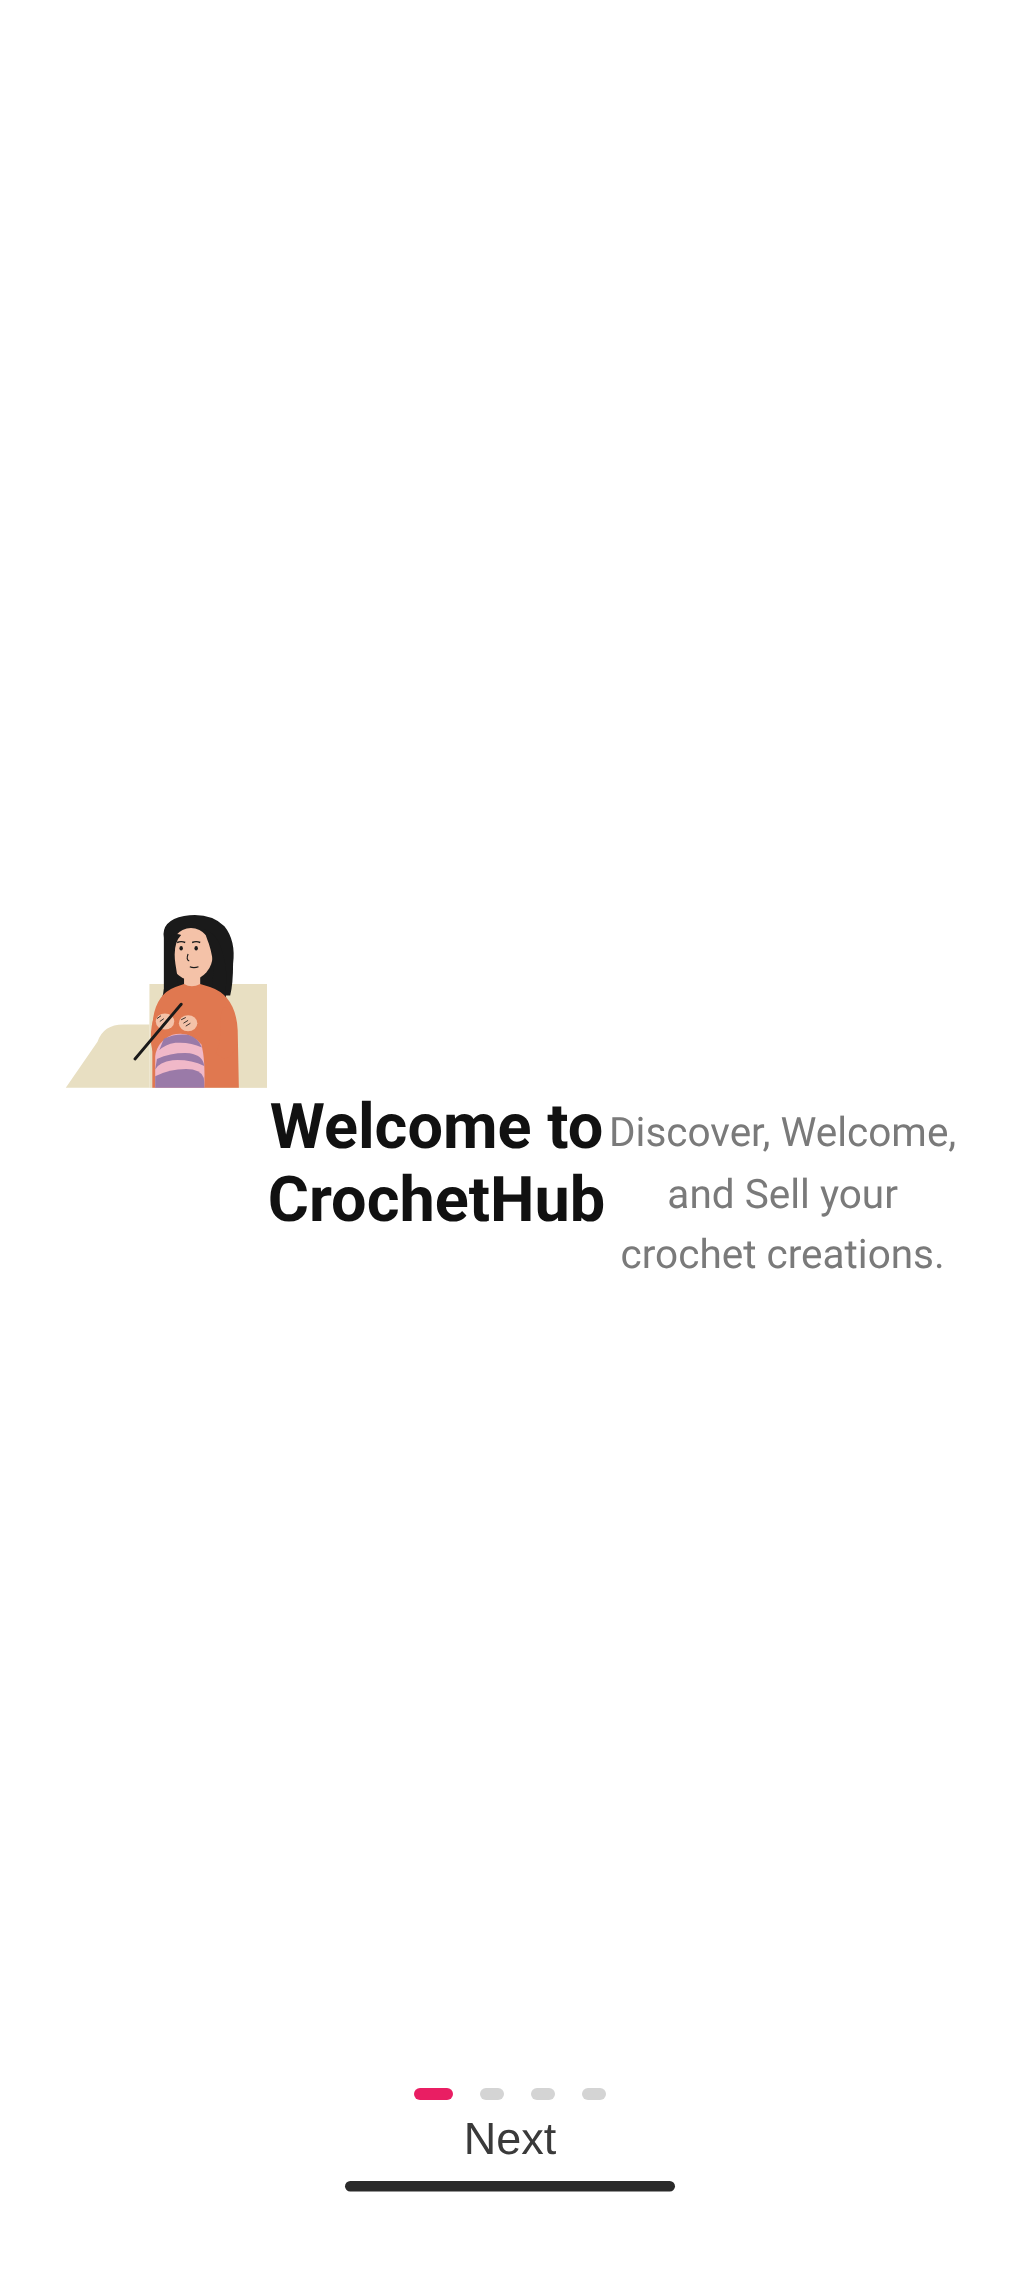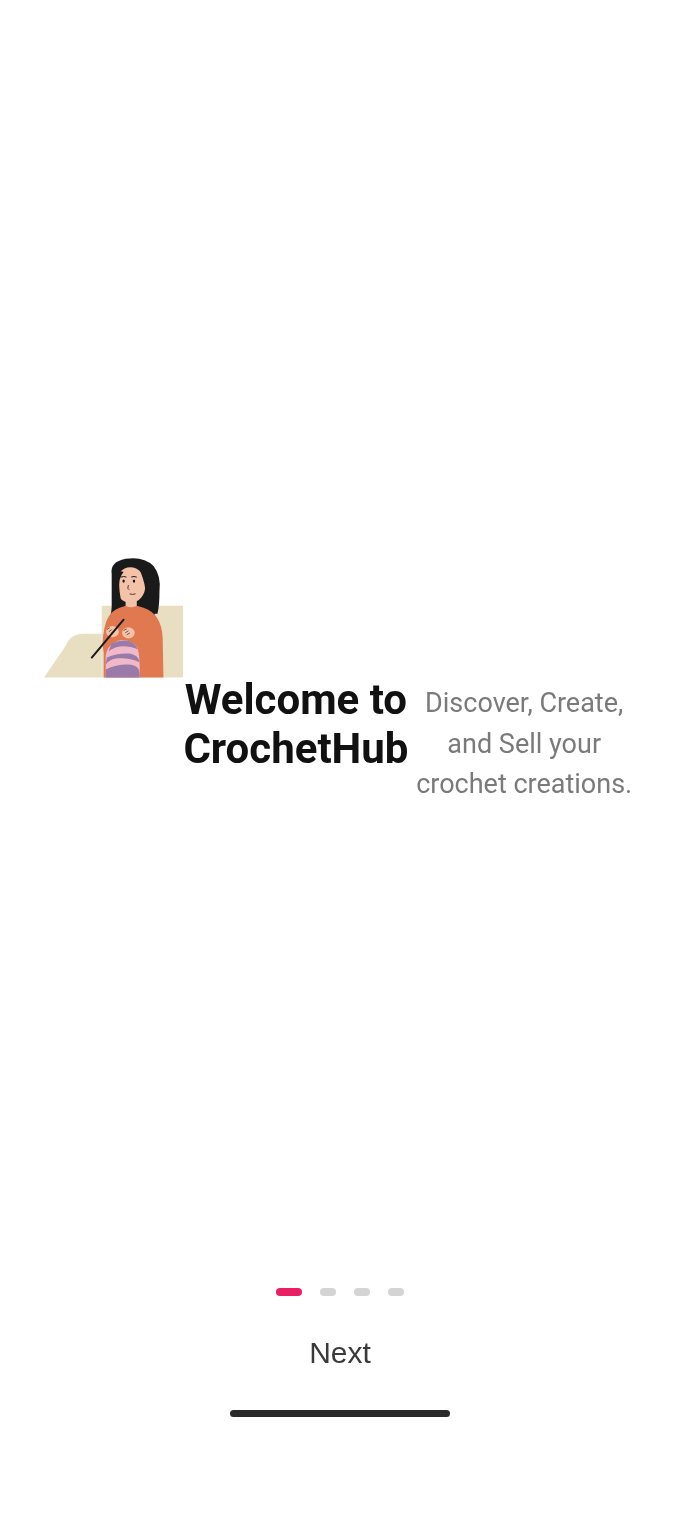--- a/index.html
+++ b/index.html
@@ -40,25 +40,24 @@
     }
     .subtitle {
       font-size: 27px;
       font-weight: 400;
       color: #7a7a7a;
       text-align: center;
       line-height: 1.5;
       max-width: 540px;
     }
     .bottom-section {
-      padding-bottom: 88px;
+      padding-bottom: 44px;
       display: flex;
       flex-direction: column;
       align-items: center;
-      gap: 30px;
     }
     .pagination {
       display: flex;
       gap: 18px;
       align-items: center;
     }
     .page-dot {
       width: 16px;
       height: 8px;
       border-radius: 10px;
@@ -129,21 +128,21 @@
 
       <line x1="130" y1="260" x2="210" y2="165" stroke="#1a1a1a" stroke-width="5" stroke-linecap="round"></line>
 
       <path d="M 165 310 L 165 255 Q 168 230 195 218 Q 225 210 245 235 Q 252 260 250 310 Z" fill="#f0b8c8"></path>
       <path d="M 165 290 Q 195 275 230 278 Q 250 282 250 300 L 250 310 L 165 310 Z" fill="#9a7aa8"></path>
       <path d="M 168 260 Q 195 248 225 250 Q 248 254 250 272 Q 225 260 195 262 Q 172 265 165 278 Z" fill="#9a7aa8"></path>
       <path d="M 180 225 Q 200 215 222 218 Q 240 224 246 240 Q 225 230 200 232 Q 182 235 172 245 Z" fill="#9a7aa8"></path>
     </svg>
   </div>
   <h1 class="title">Welcome to CrochetHub</h1>
-  <p class="subtitle">Discover, Create, and Sell your crochet creations.</p>
+  <p class="subtitle">Discover, Welcome, and Sell your crochet creations.</p>
 </div>
 
 <div class="bottom-section">
   <div class="pagination">
     <div class="page-dot active"></div>
     <div class="page-dot"></div>
     <div class="page-dot"></div>
     <div class="page-dot"></div>
   </div>
   <button class="next-button">Next</button>

